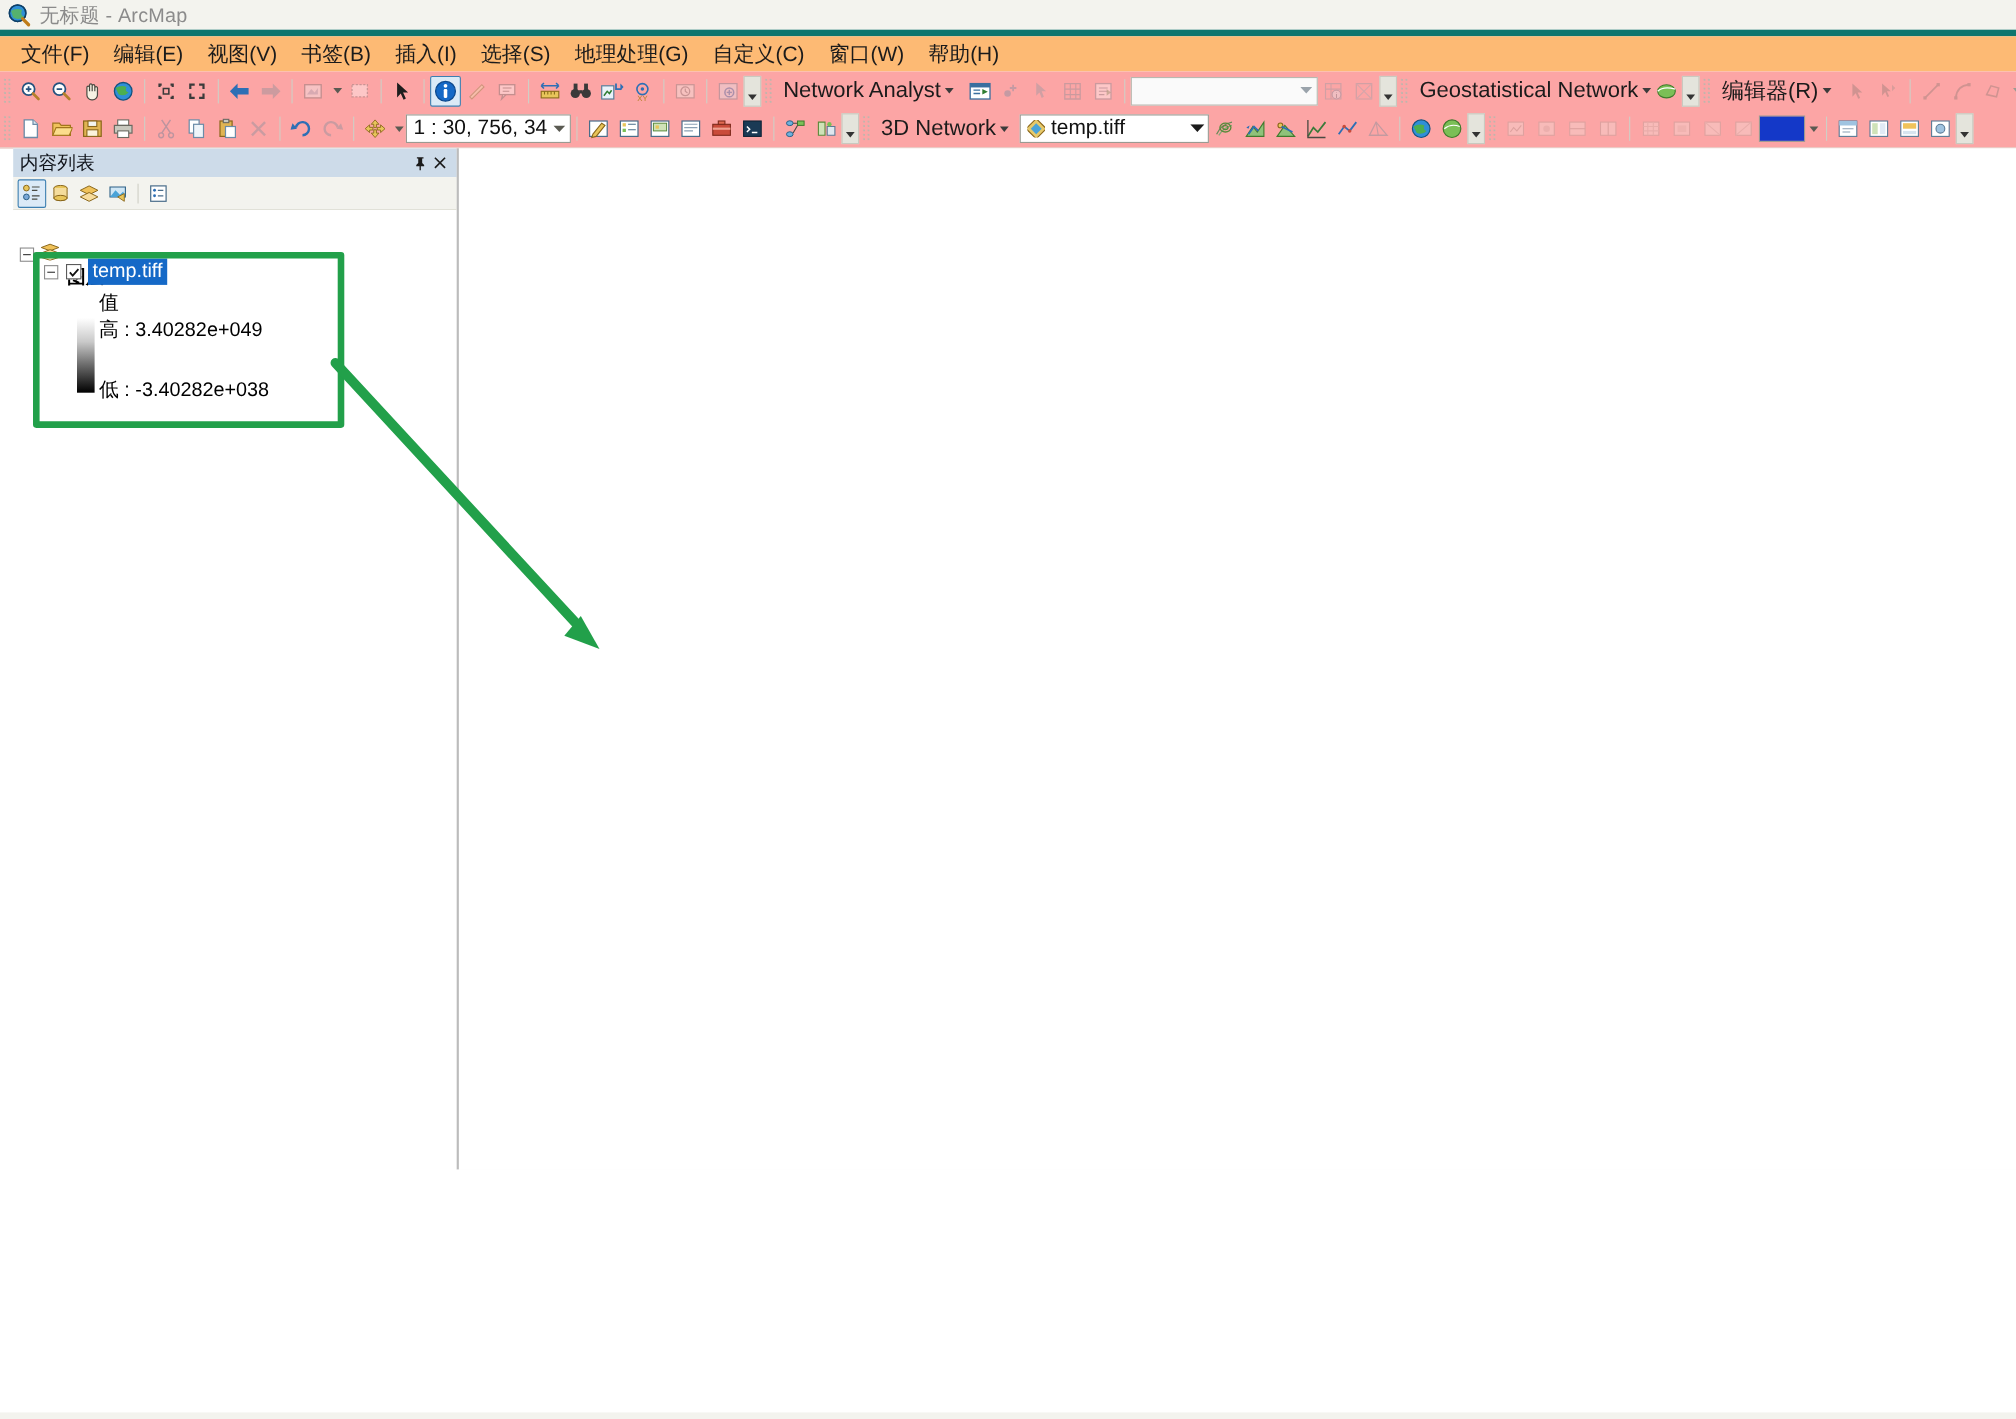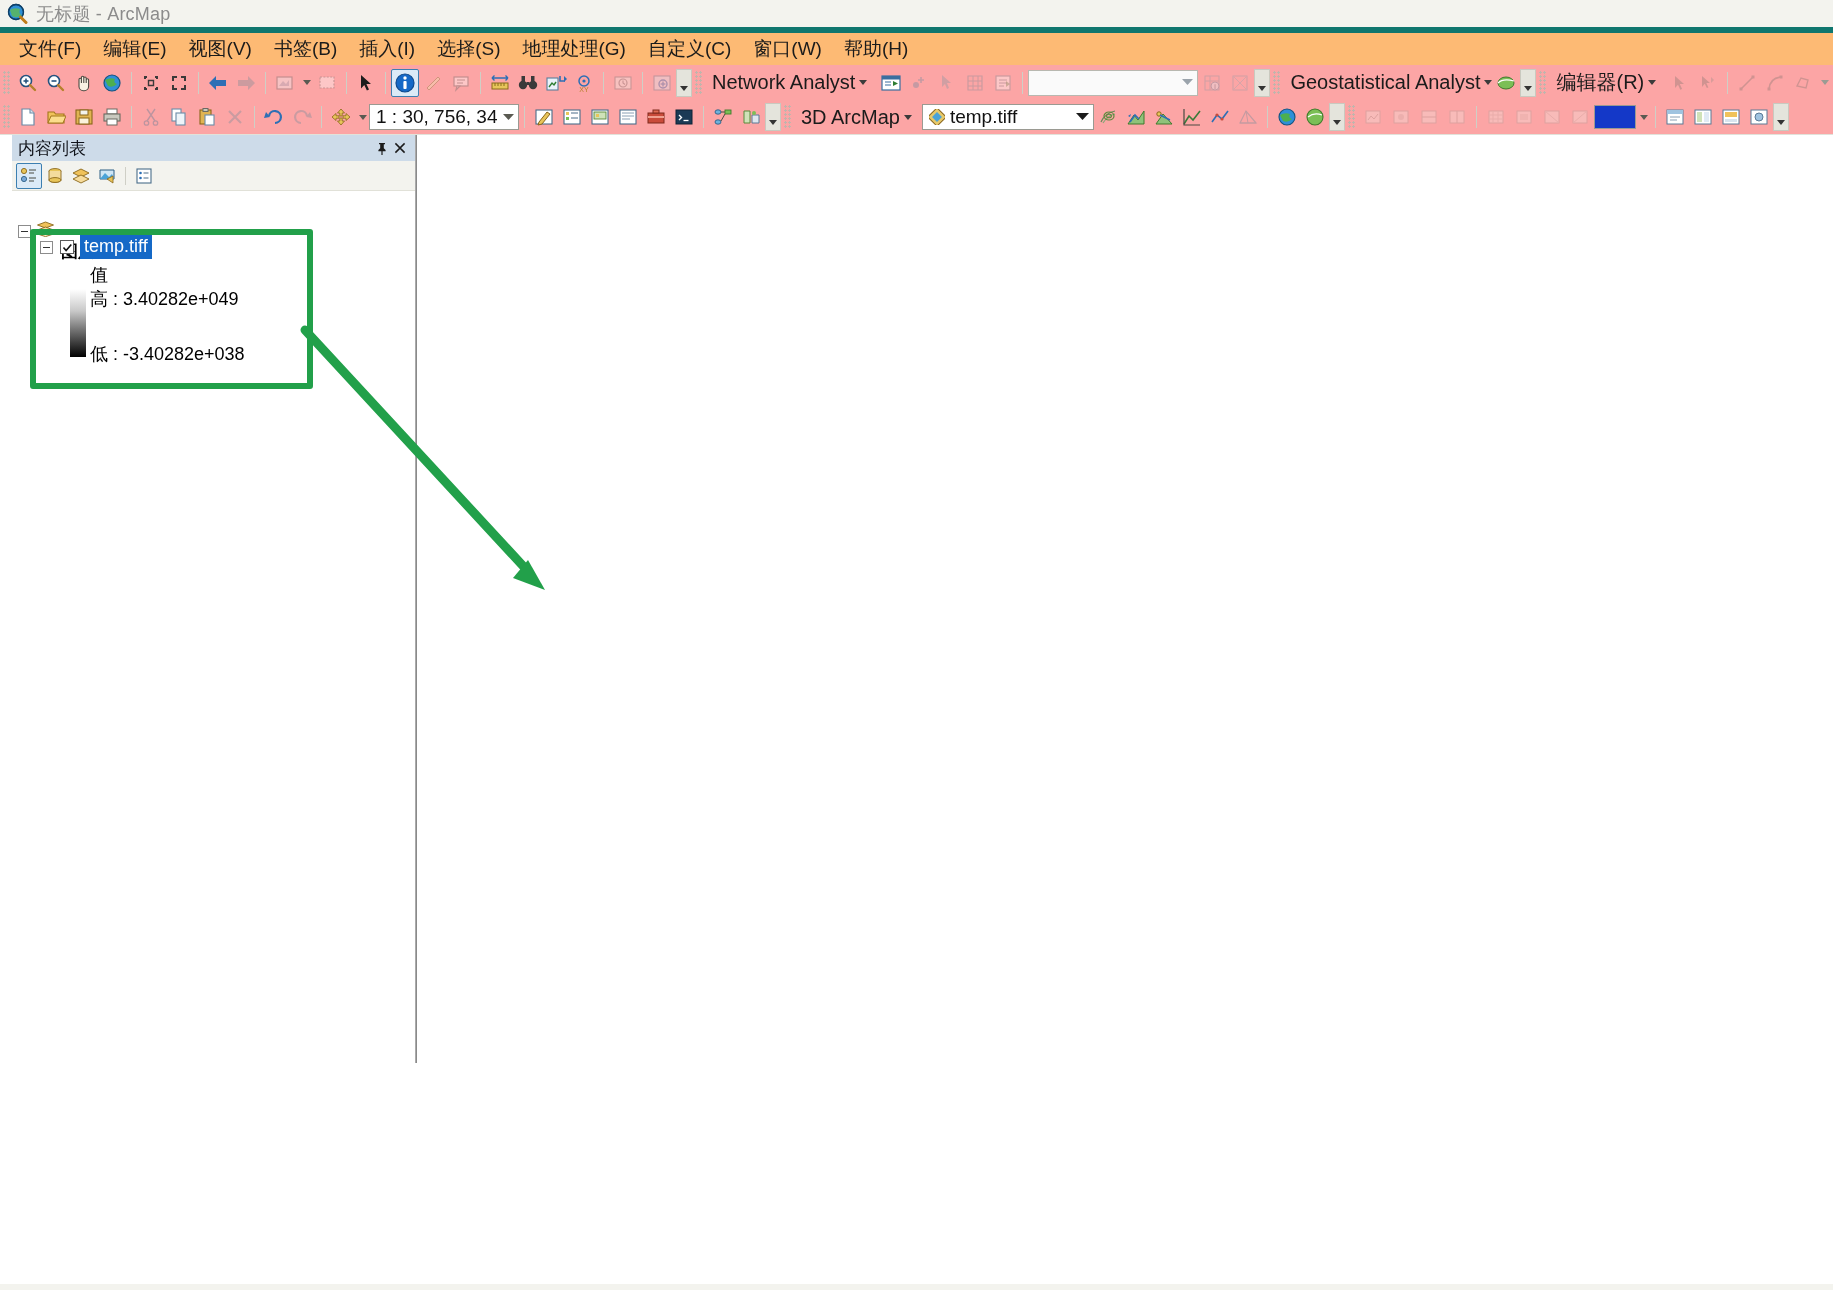--- a/index.html
+++ b/index.html
@@ -523,21 +523,21 @@
     <svg width="20" height="20" viewBox="0 0 20 20">
         <path d="M3 3h14v14H3z" fill="none" stroke="#8d99a4" stroke-width="1.1"></path>
         <path d="M3 3l14 14M17 3L3 17" stroke="#9aa6b1"></path>
       </svg>
   </div>
   <div class="overflow-btn">
       <span class="ov-caret"></span>
     </div>
 
   <div class="grip"></div>
-  <div class="tb-label">Geostatistical Analyst</div>
+  <div class="tb-label">Geostatistical Network</div>
   <span class="caret"></span>
   <div class="tbtn">
     <svg width="22" height="20" viewBox="0 0 22 20">
         <ellipse cx="11" cy="10" rx="8" ry="6" fill="#7bbf56" stroke="#3f7a2c" stroke-width="1"></ellipse>
         <path d="M3 10q5-5 16-2" stroke="#fff" stroke-width="1.2" fill="none"></path>
       </svg>
   </div>
   <div class="overflow-btn">
       <span class="ov-caret"></span>
     </div>
@@ -743,21 +743,21 @@
         <path d="M11 8h7v8h-7z" fill="#dfe7ef" stroke="#5a7a96" stroke-width="1"></path>
         <circle cx="13" cy="6" r="2" fill="#7bbf56"></circle>
       </svg>
   </div>
 
   <div class="overflow-btn">
       <span class="ov-caret"></span>
     </div>
 
   <div class="grip"></div>
-  <div class="tb-label">3D ArcMap</div>
+  <div class="tb-label">3D Network</div>
   <span class="caret"></span>
   <div class="spacer-sm"></div>
 
   <div class="combo" style="width:172px">
     <span style="display:flex;align-items:center;flex:none;margin-right:5px">
       <svg width="16" height="16" viewBox="0 0 16 16">
           <rect x="1.5" y="1.5" width="13" height="13" fill="#e7c96a" stroke="#8a661a" stroke-width="1" transform="rotate(45 8 8)"></rect>
           <rect x="4.5" y="4.5" width="7" height="7" fill="#4aa3d8" transform="rotate(45 8 8)"></rect>
         </svg>
     </span>

